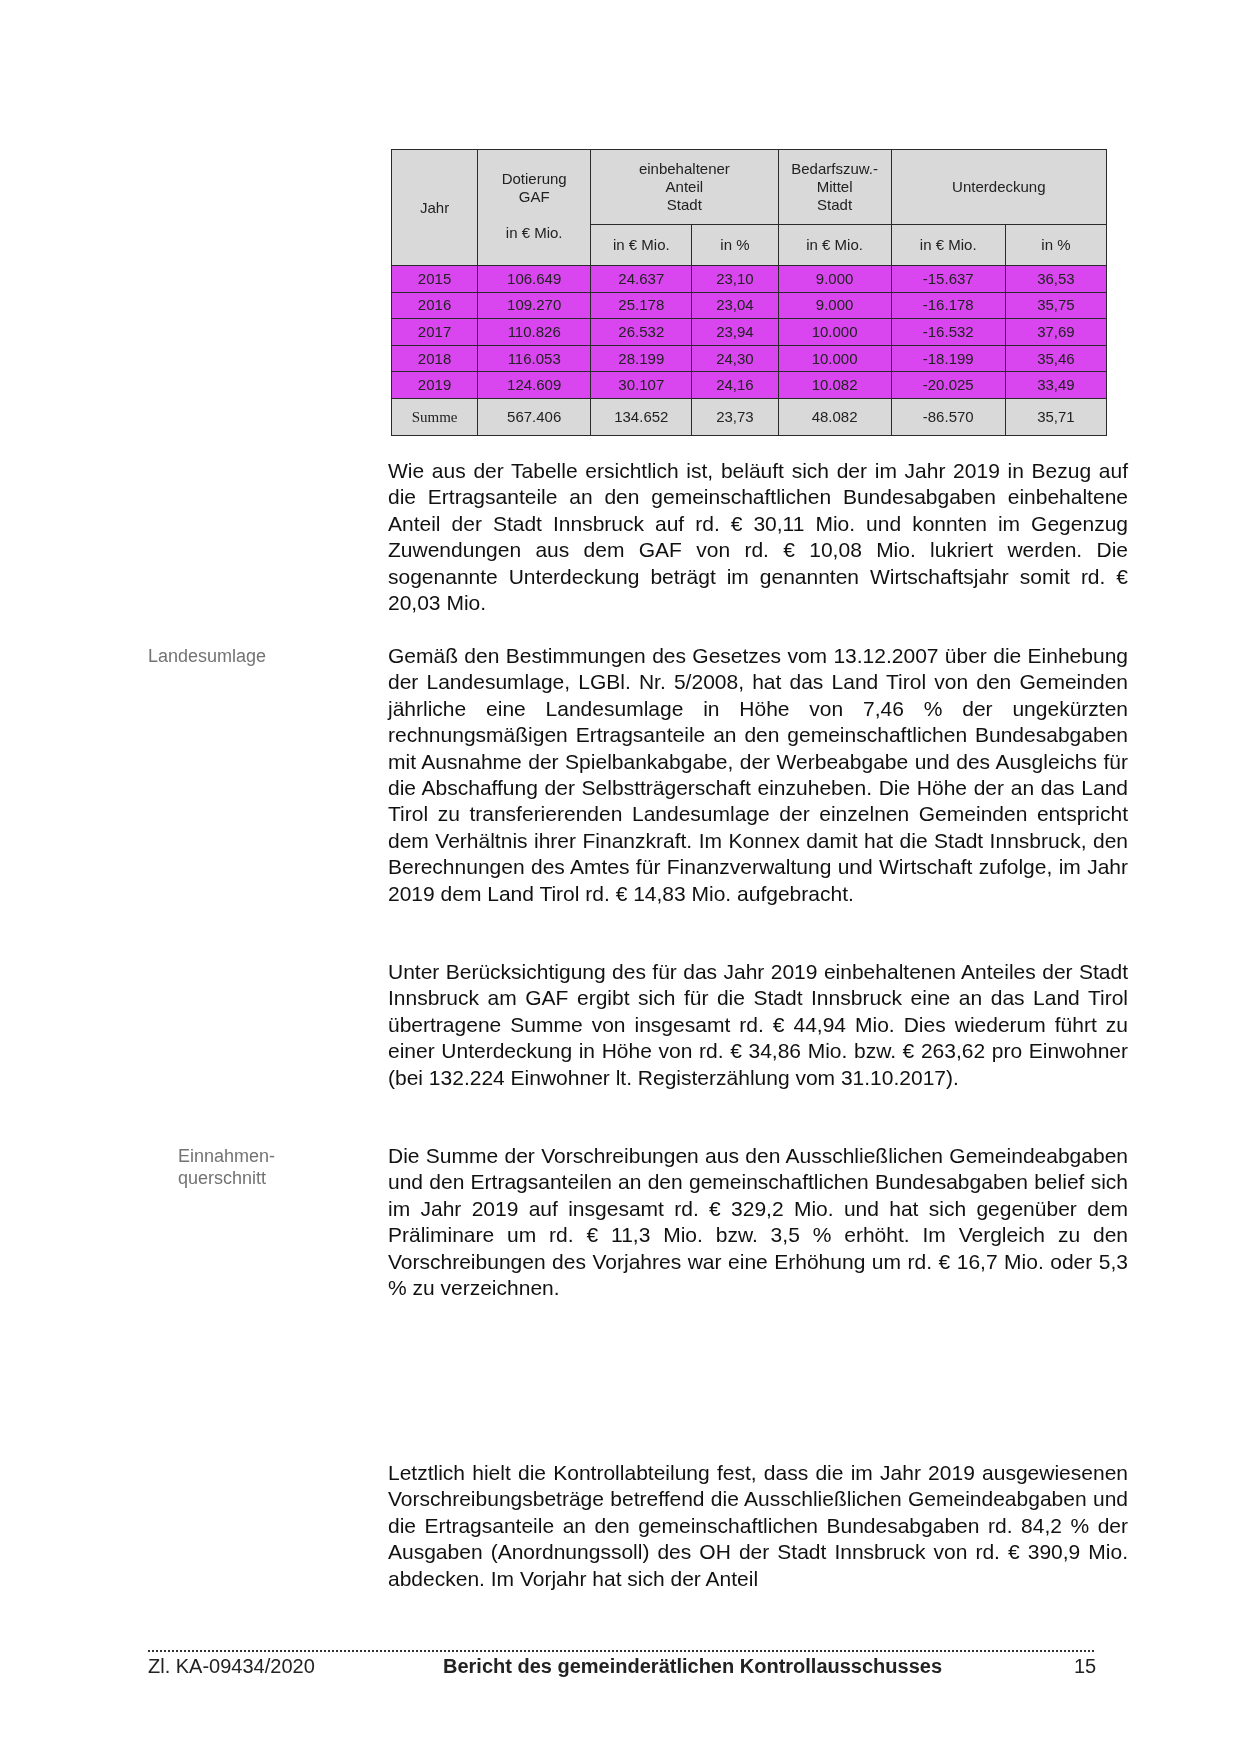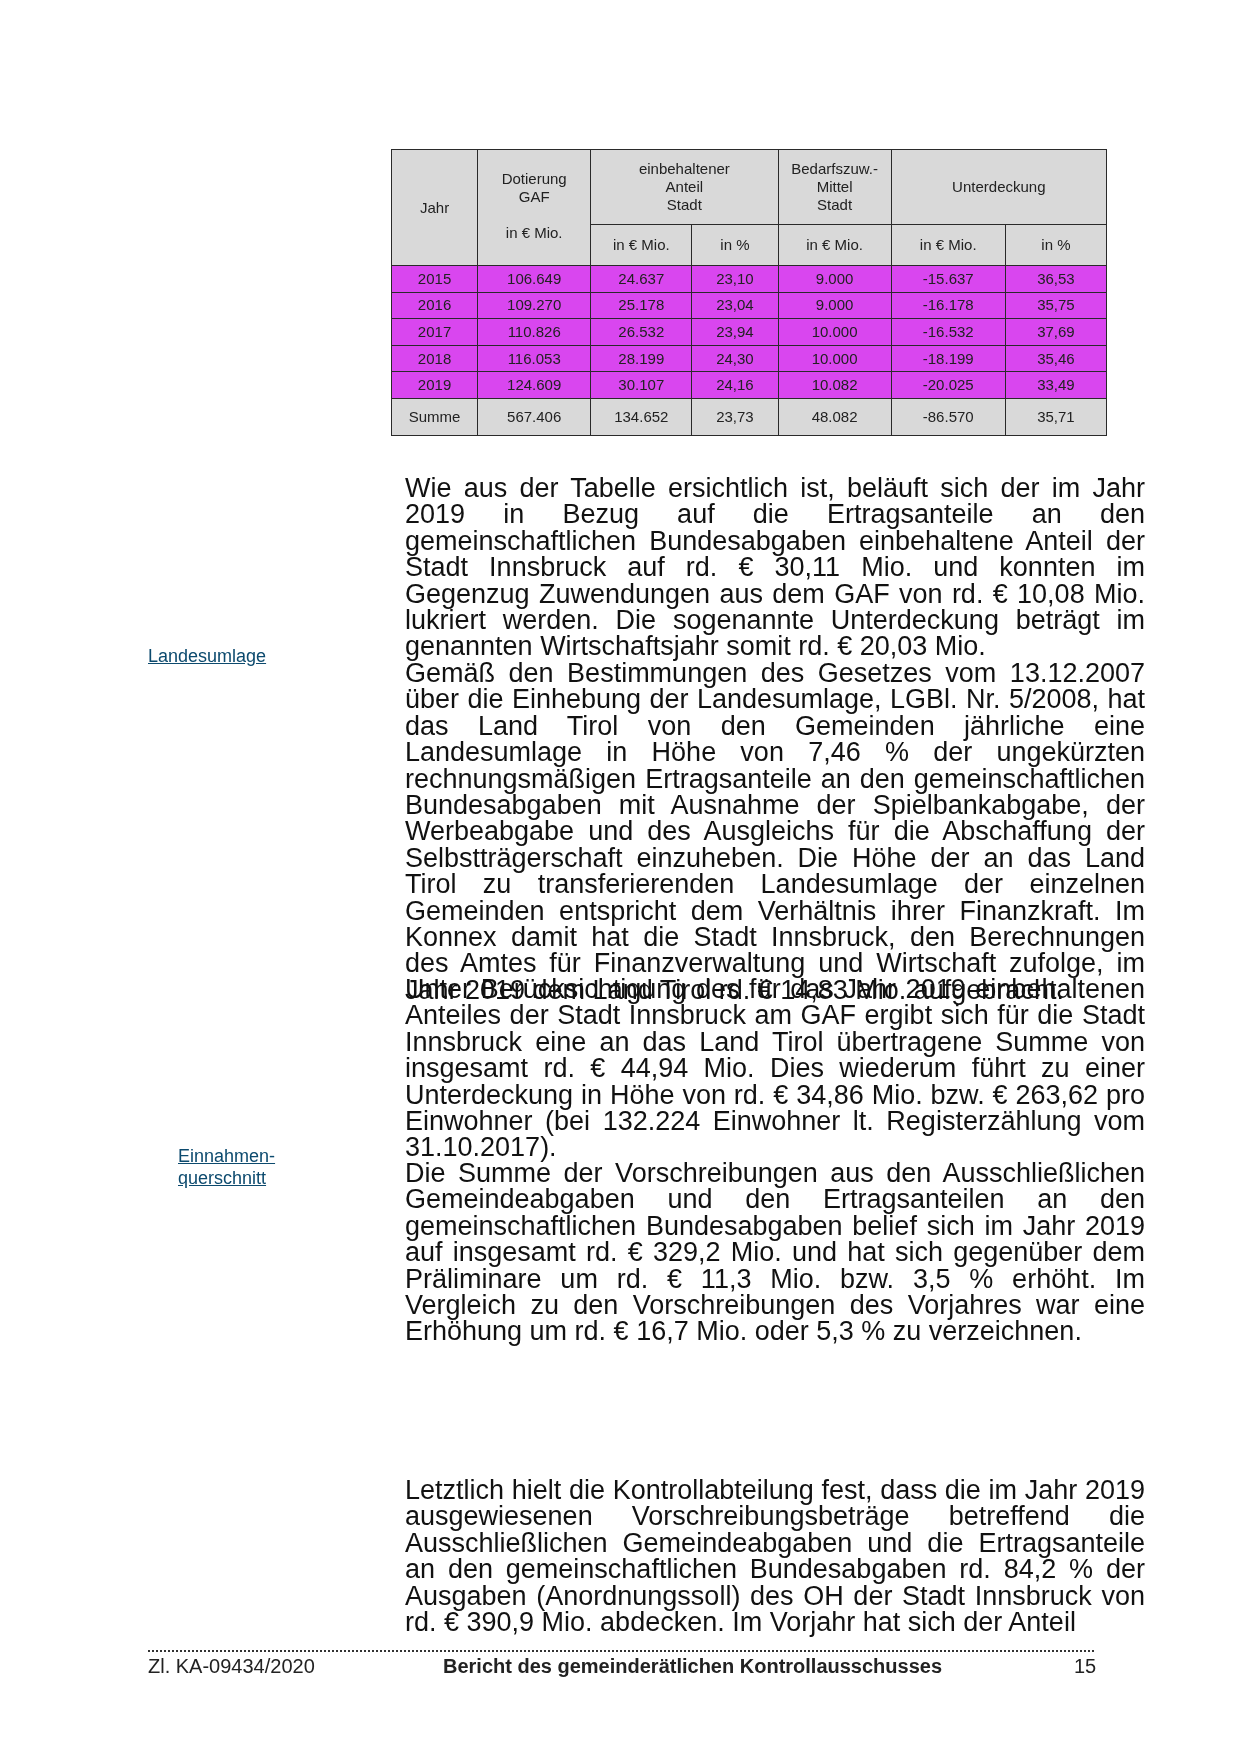--- a/index.html
+++ b/index.html
@@ -13,27 +13,27 @@
   table.data td, table.data th { border:1.5px solid #2a2a2a; padding:0; text-align:center;
                font-weight:normal; line-height:18px; }
   table.data th { background:#d9d9d9; }
   table.data tr.head1 th { height:74px; }
   table.data tr.head2 th { height:40px; }
   table.data tr.body td { height:25.6px; background:#d946ef; }
   table.data tr.sum td { height:36px; background:#d9d9d9; }
   .col-jahr { width:86px; } .col-gaf{ width:113px; } .col-e1{ width:101px; }
   .col-e2{ width:86px; } .col-b{ width:113px; } .col-u1{ width:114px; } .col-u2{ width:101px; }
   td.right { text-align:right; padding-right:22px; }
-  td.leftsum { text-align:left; padding-left:6px; }
+  td.leftsum { text-align:left; padding-left:6px;font-family:Liberation Serif, serif; }
   .hcell-gaf { vertical-align:top; padding-top:20px !important; }
   .gap { display:block; height:18px; }
 
-  .para { position:absolute; left:388px; width:740px; font-size:27px; line-height:26.4px;
-          text-align:justify; color:#111; margin:17px; }
-  .margin-label { position:absolute; left:148px; font-size:18px; line-height:22px; color:#0c4a6e;text-decoration:underline; }
+  .para { position:absolute; left:388px; width:740px; font-size:21px; line-height:26.4px;
+          text-align:justify; color:#111; margin:0; }
+  .margin-label { position:absolute; left:148px; font-size:18px; line-height:22px; color:#737373; }
 
   .footer-dots { position:absolute; left:148px; top:1640px; width:946px; height:10px;
                  border-bottom:2px dotted #333; }
   .footer { position:absolute; top:1655px; font-size:20px; color:#222; }
 </style>
 </head>
 <body>
 
 <div class="page">
 

